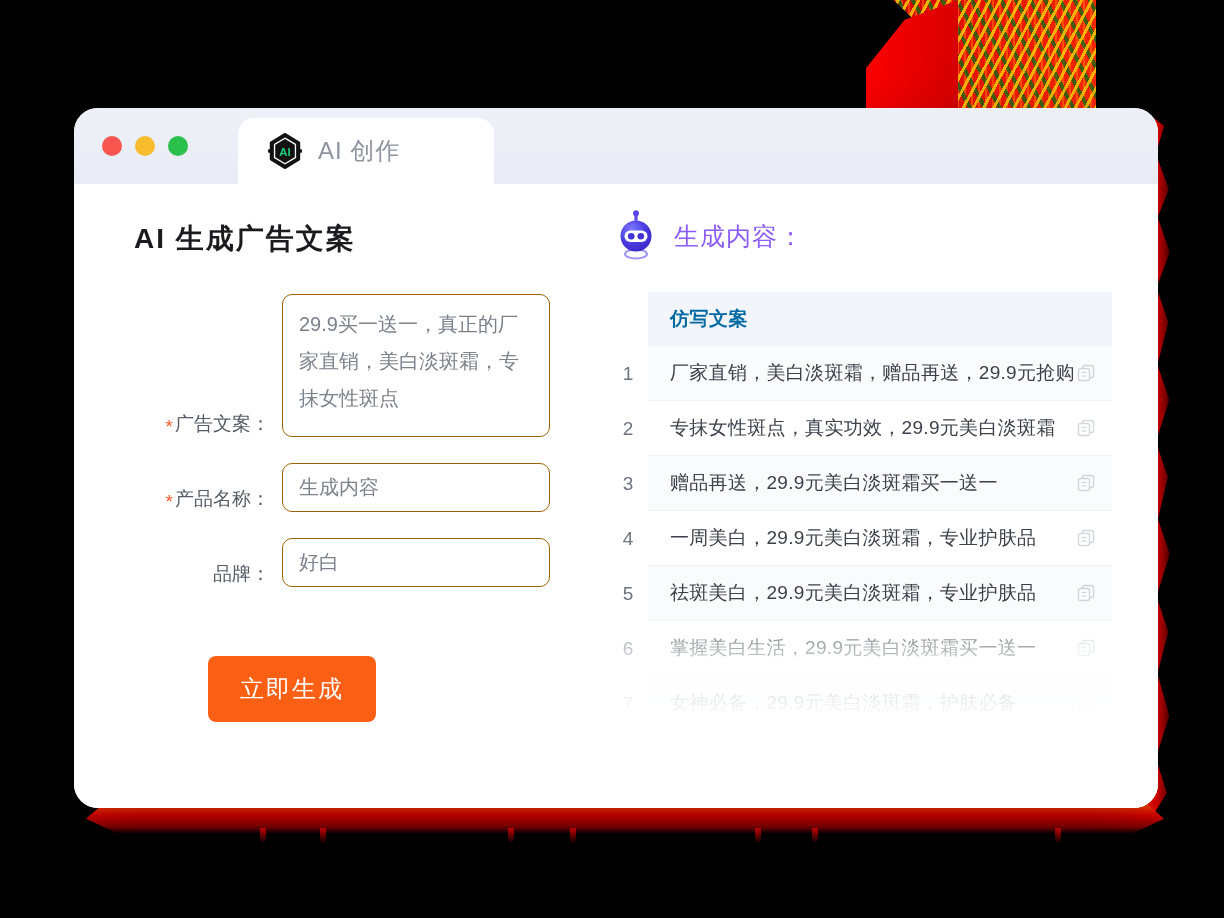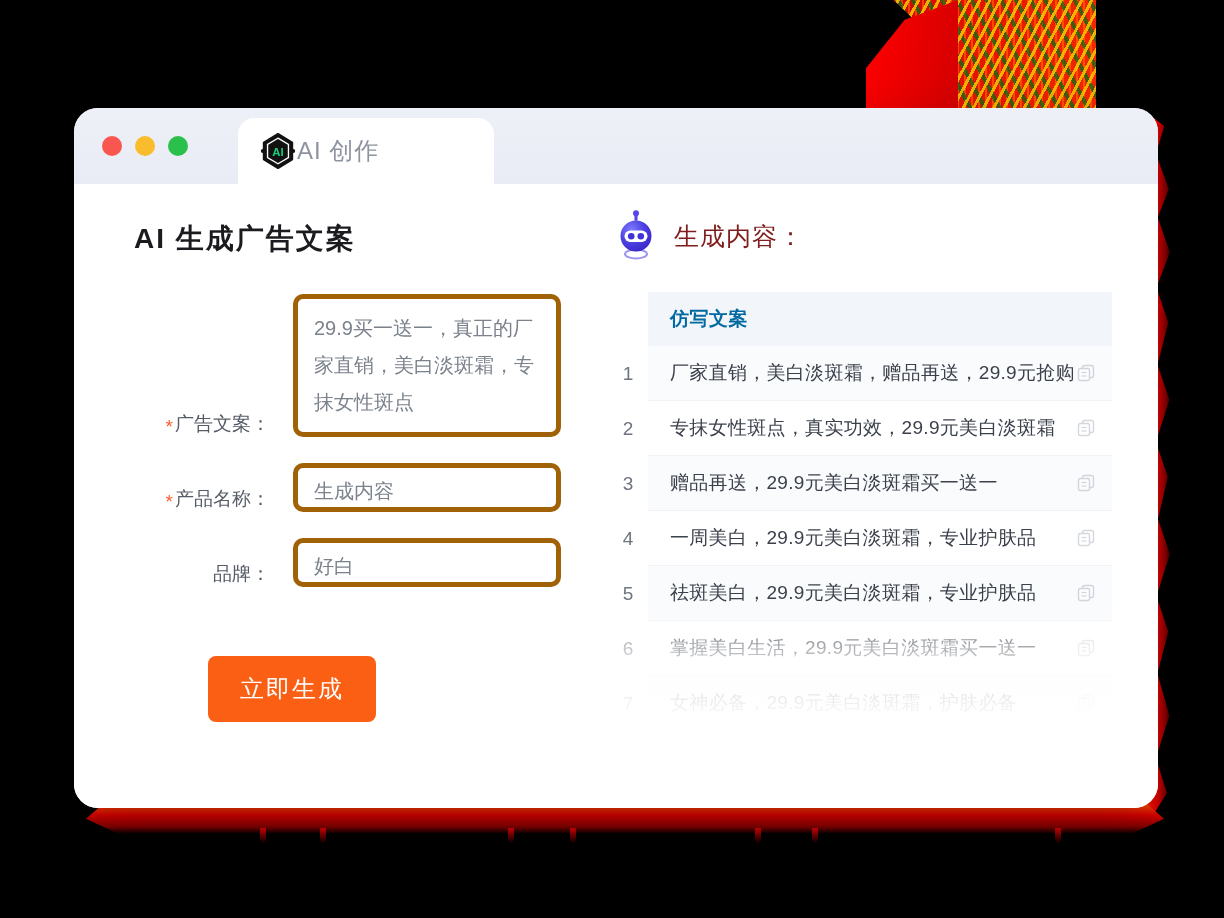--- a/index.html
+++ b/index.html
@@ -96,21 +96,22 @@
   .light.green  { background: #2bc04b; }
 
   #tab {
     position: absolute;
     left: 164px; top: 10px;
     width: 256px; height: 66px;
     background: #ffffff;
     border-radius: 16px 16px 0 0;
     display: flex;
     align-items: center;
-    padding-left: 21px;
+    gap: 14px;
+    padding-left: 28px;
   }
   #tab-label {
     font-size: 24px;
     color: #8e949f;
     letter-spacing: 1px;
     white-space: nowrap;
   }
   .ai-hex {
     width: 38px; height: 38px;
     position: relative;
@@ -156,28 +157,27 @@
   .req-star {
     color: #ff5a2b;
     font-size: 19px;
     margin-right: 2px;
     line-height: 1;
     position: relative;
     top: 3px;
   }
   .input-box {
     width: 268px;
-    border: 5px solid #a16207;
+    border: 1px solid #a16207;
     border-radius: 10px;
     background: #fff;
     color: #7b828c;
     font-size: 20px;
     line-height: 37px;
     padding: 11px 16px;
-    margin-left: 11px;
   }
   .input-box.ta { height: 143px; }
   .input-box.single { height: 49px; line-height: 27px; padding: 10px 16px; }
 
   #generate-btn {
     position: absolute;
     left: 134px; bottom: 86px;
     width: 168px; height: 66px;
     background: #fa5f14;
     border: none;
@@ -197,21 +197,21 @@
   }
   #gen-header {
     display: flex;
     align-items: center;
     gap: 16px;
     margin-bottom: 30px;
     padding-left: 6px;
   }
   #gen-title {
     font-size: 25px;
-    color: #7f1d1d;
+    color: #8b5cf6;
     letter-spacing: 1px;
   }
   .robot {
     width: 44px; height: 52px;
     position: relative;
     flex: 0 0 auto;
   }
 
   #table-wrap {
     position: relative;

